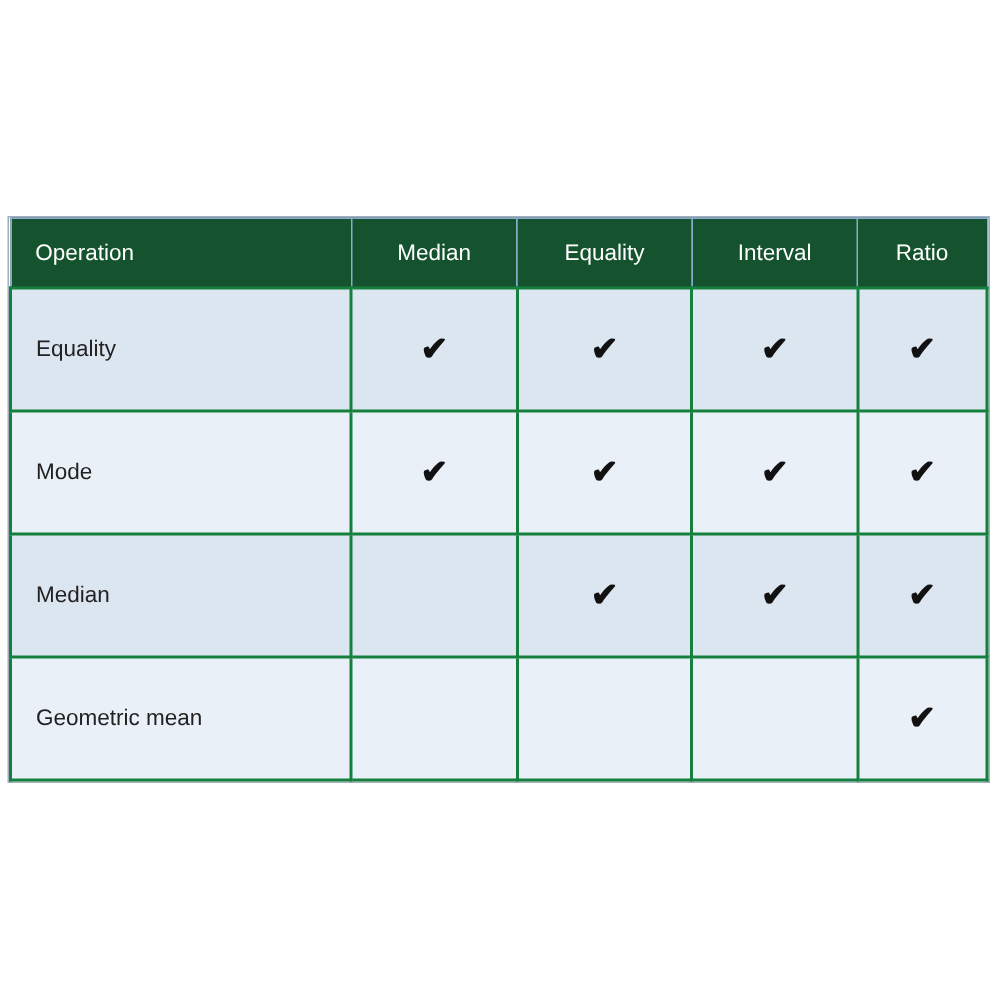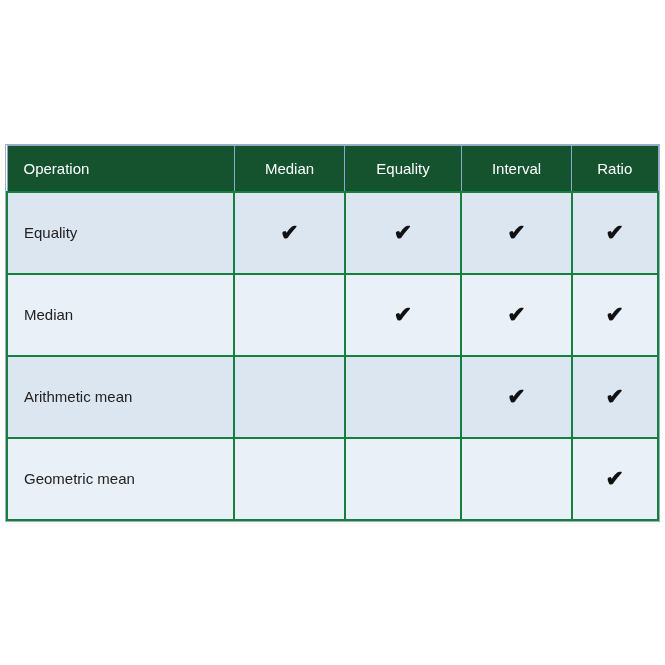--- a/index.html
+++ b/index.html
@@ -77,30 +77,30 @@
     </thead>
     <tbody id="table-body">
     <tr>
           <td>Equality</td>
           <td><span class="checkmark">✔</span></td>
           <td><span class="checkmark">✔</span></td>
           <td><span class="checkmark">✔</span></td>
           <td><span class="checkmark">✔</span></td>
         </tr>
         <tr>
-          <td>Median</td>
-          <td></td>
+          <td>Mode</td>
+          <td><span class="checkmark">✔</span></td>
           <td><span class="checkmark">✔</span></td>
           <td><span class="checkmark">✔</span></td>
           <td><span class="checkmark">✔</span></td>
         </tr>
         <tr>
-          <td>Arithmetic mean</td>
+          <td>Median</td>
           <td></td>
-          <td></td>
+          <td><span class="checkmark">✔</span></td>
           <td><span class="checkmark">✔</span></td>
           <td><span class="checkmark">✔</span></td>
         </tr>
         <tr>
           <td>Geometric mean</td>
           <td></td>
           <td></td>
           <td></td>
           <td><span class="checkmark">✔</span></td>
         </tr>

